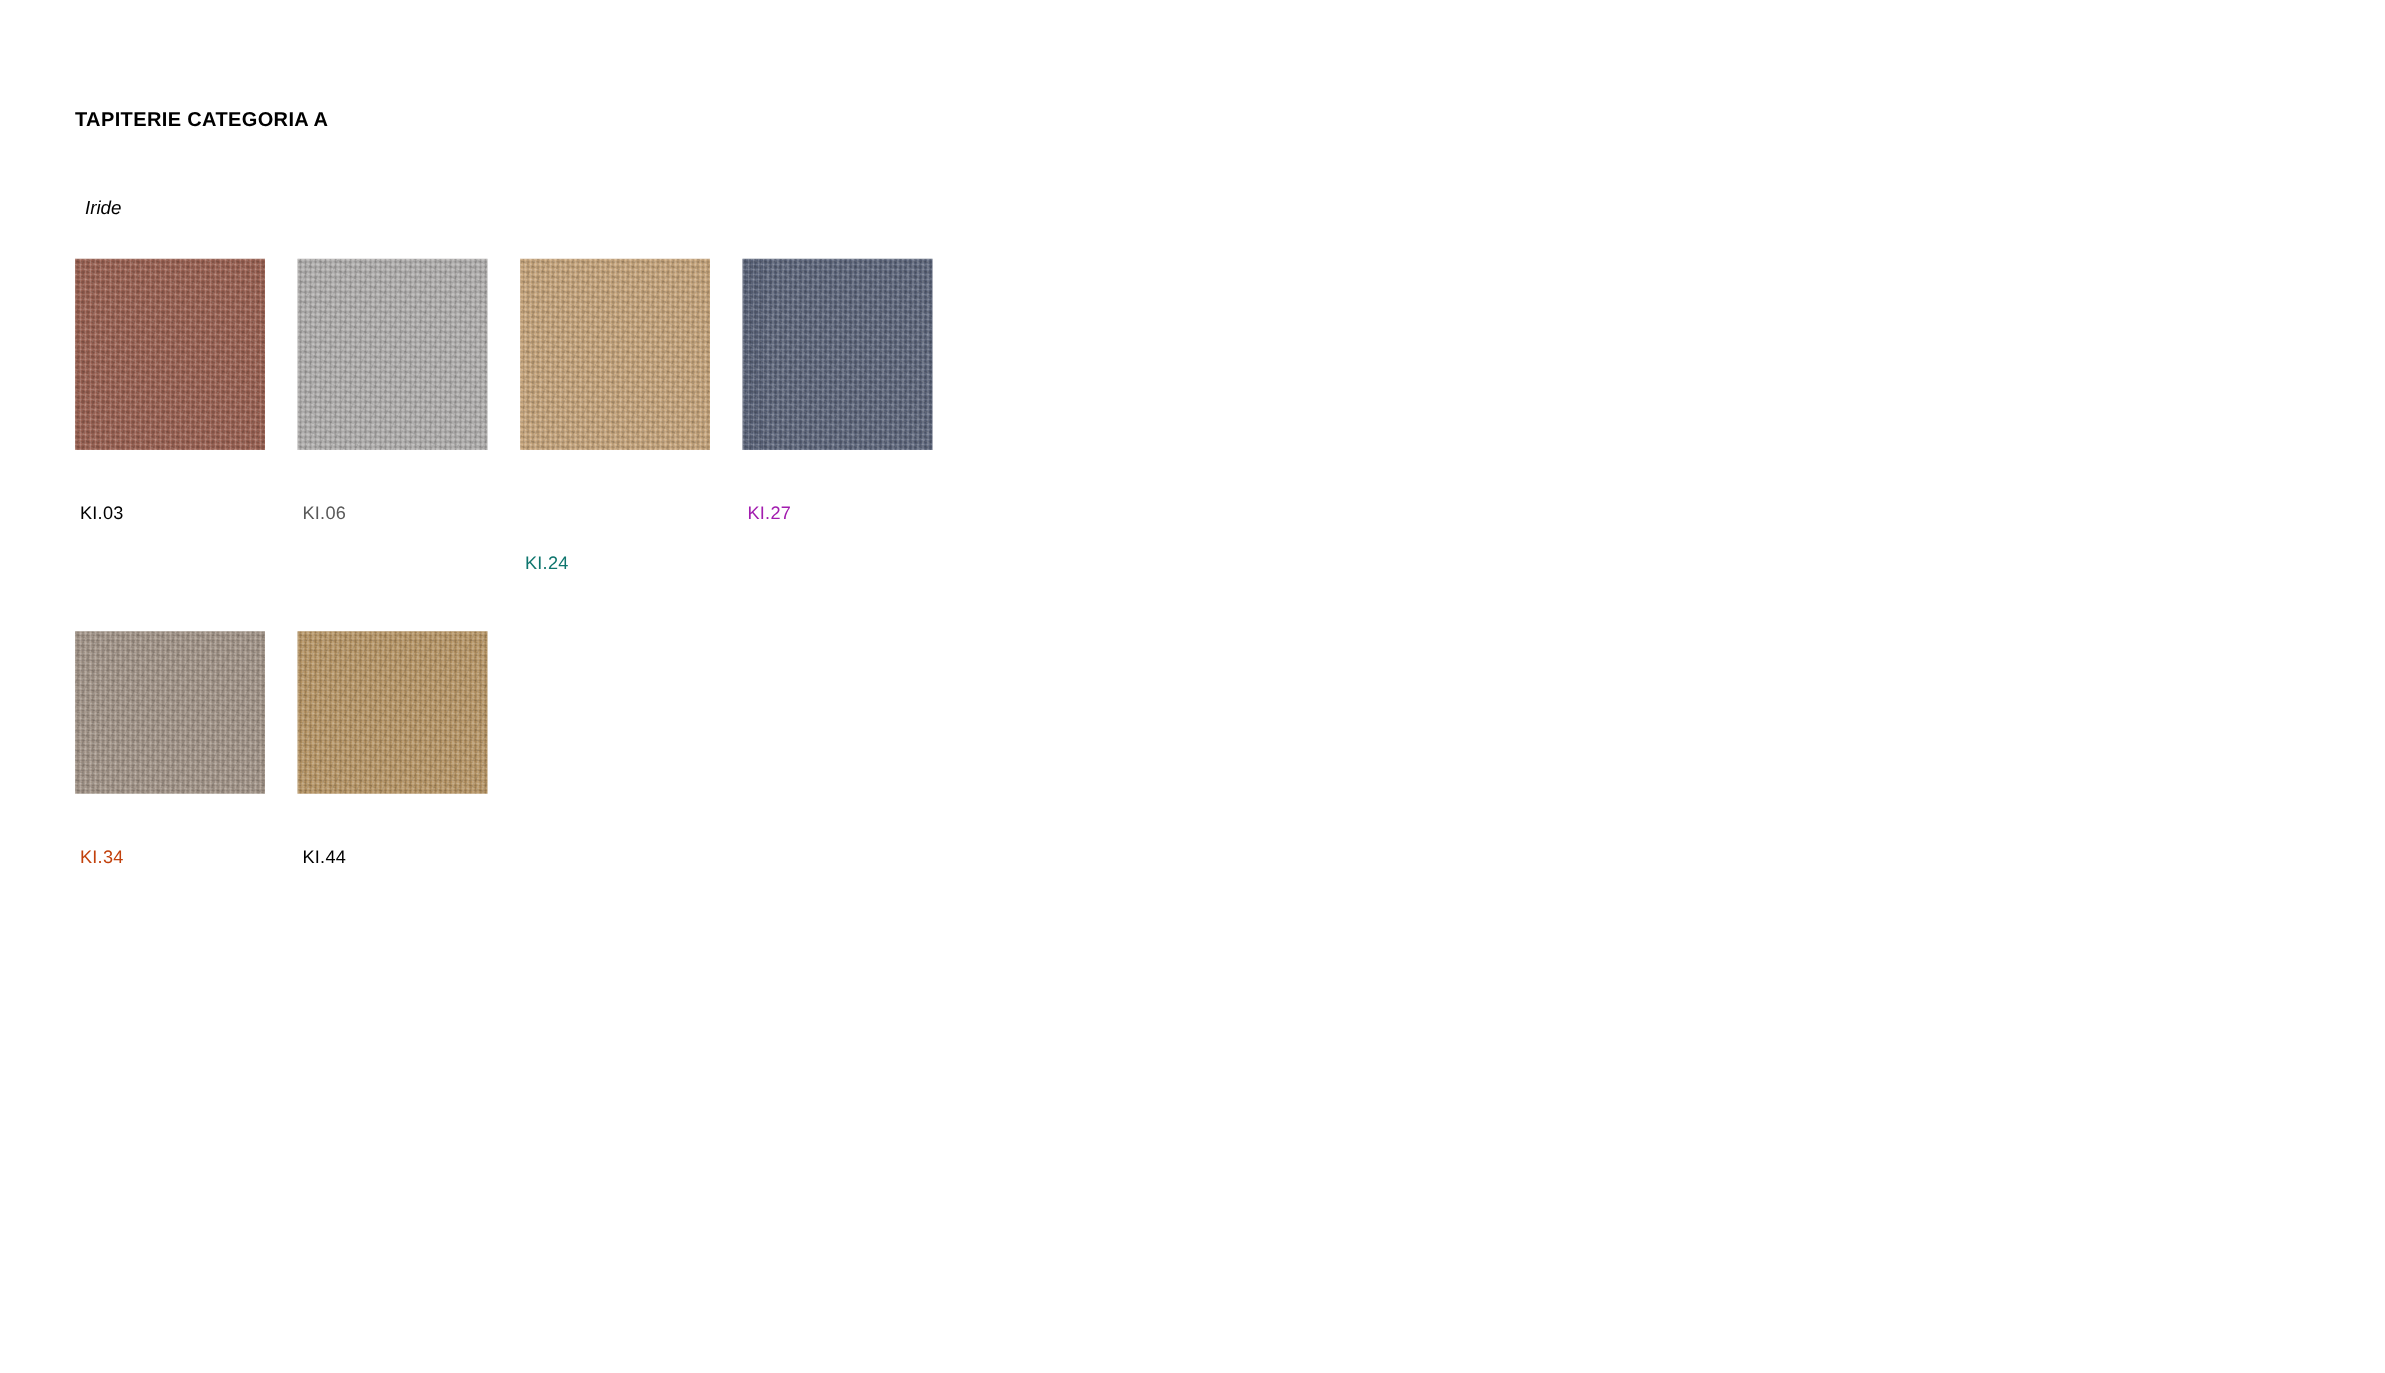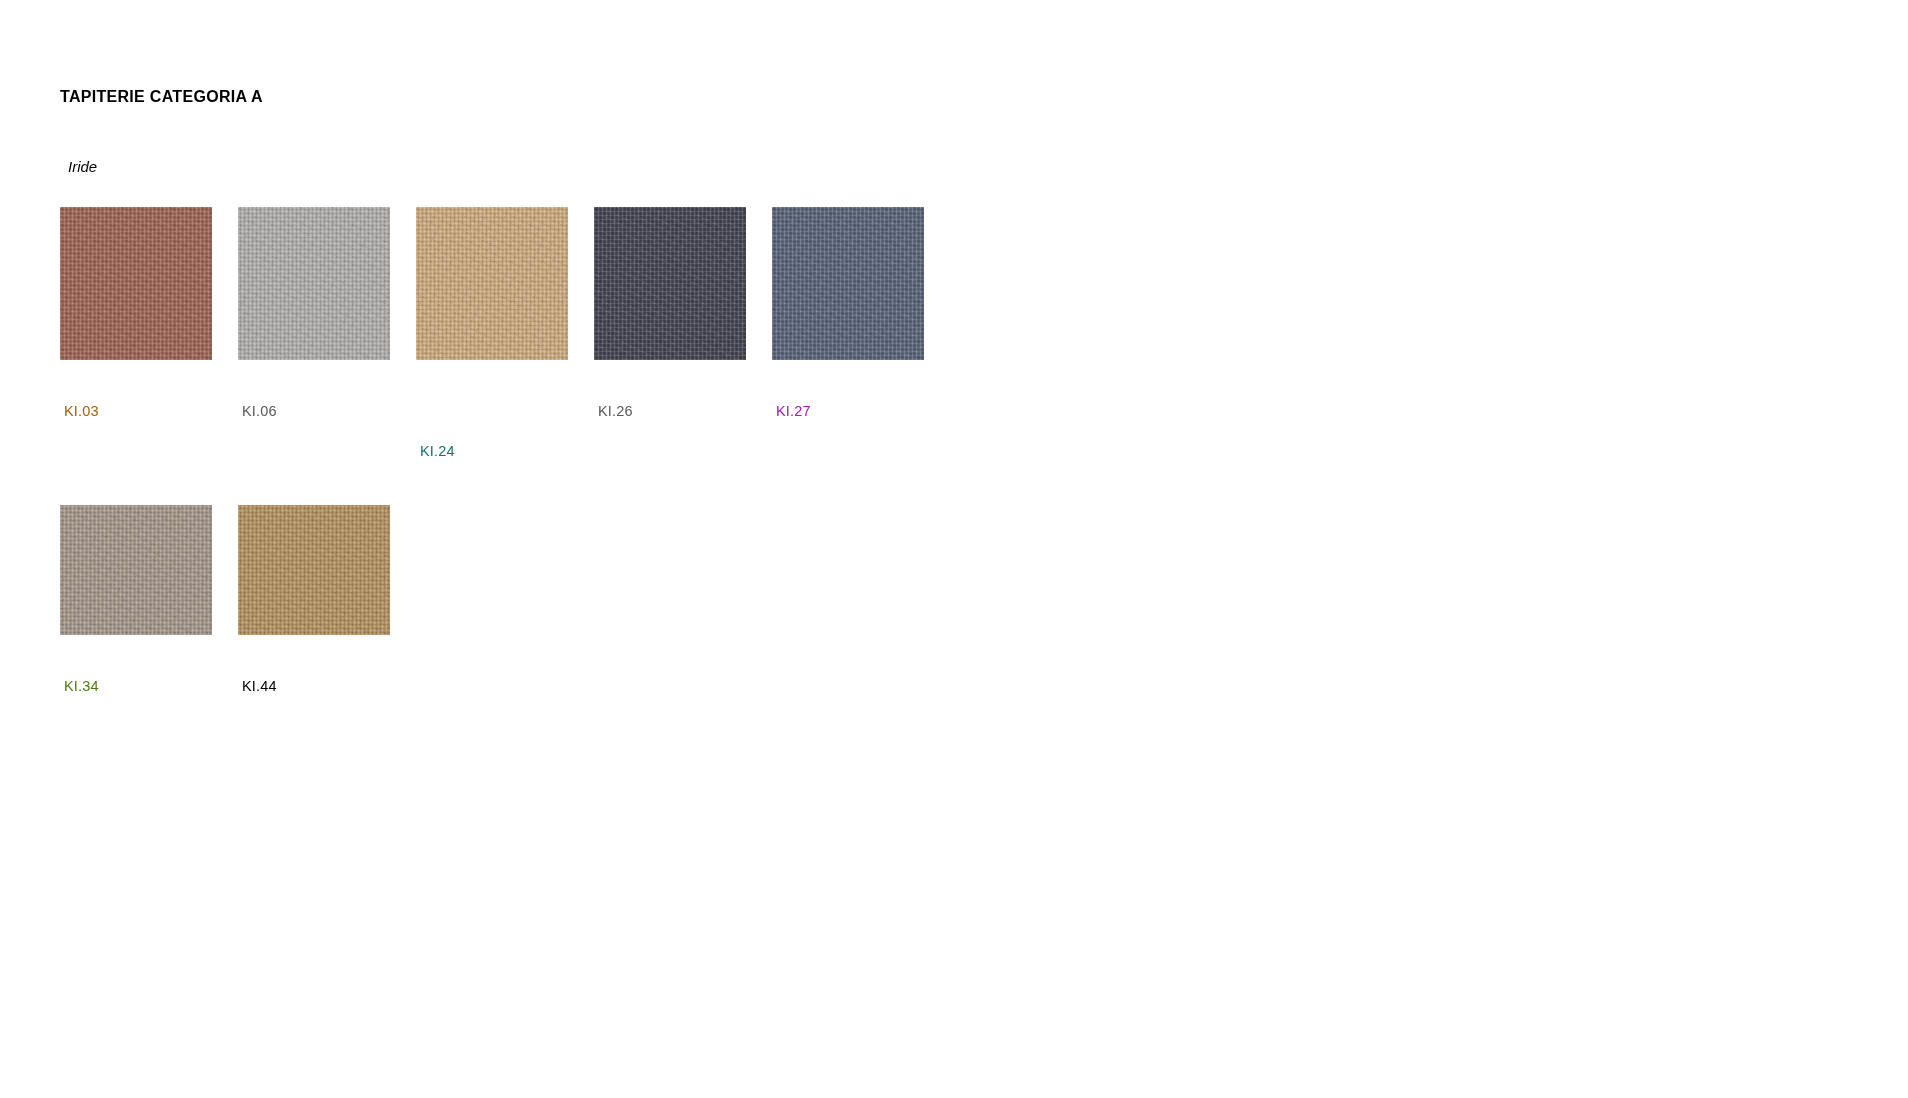--- a/index.html
+++ b/index.html
@@ -152,44 +152,40 @@
 
   <div class="page-title" style="color: rgb(0, 0, 0);">TAPITERIE CATEGORIA A</div>
 
   <div class="collection-title" style="color: rgb(0, 0, 0);">Iride</div>
 
   <div class="swatch-grid">
 
     <div class="swatch-row row-1">
       <div class="swatch-cell">
         <div class="swatch-tile" style="background-color: rgb(158, 100, 85);"></div>
-        <div class="swatch-label" style="color: #a16207; text-align: right;">KI.03</div>
+        <div class="swatch-label" style="color: #000000; text-align: right;">KI.03</div>
       </div>
       <div class="swatch-cell">
         <div class="swatch-tile" style="background-color: rgb(175, 173, 172);"></div>
         <div class="swatch-label" style="color: rgb(89, 89, 89);">KI.06</div>
       </div>
       <div class="swatch-cell">
         <div class="swatch-tile" style="background-color: rgb(203, 169, 127);"></div>
         <div class="swatch-label" style="color: #0f766e; margin-top: 40px;">KI.24</div>
       </div>
       <div class="swatch-cell">
-        <div class="swatch-tile" style="background-color: rgb(67, 68, 80);"></div>
-        <div class="swatch-label" style="color: rgb(89, 89, 89);">KI.26</div>
-      </div>
-      <div class="swatch-cell">
         <div class="swatch-tile" style="background-color: rgb(90, 99, 121);"></div>
         <div class="swatch-label" style="color: #a21caf;">KI.27</div>
       </div>
     </div>
 
     <div class="swatch-row row-2">
       <div class="swatch-cell">
         <div class="swatch-tile" style="background-color: rgb(164, 150, 138);"></div>
-        <div class="swatch-label" style="color: #4d7c0f;">KI.34</div>
+        <div class="swatch-label" style="color: #c2410c;">KI.34</div>
       </div>
       <div class="swatch-cell">
         <div class="swatch-tile" style="background-color: rgb(179, 145, 97);"></div>
         <div class="swatch-label" style="color: #000000; text-align: right;">KI.44</div>
       </div>
     </div>
 
   </div>
 </div>
 

